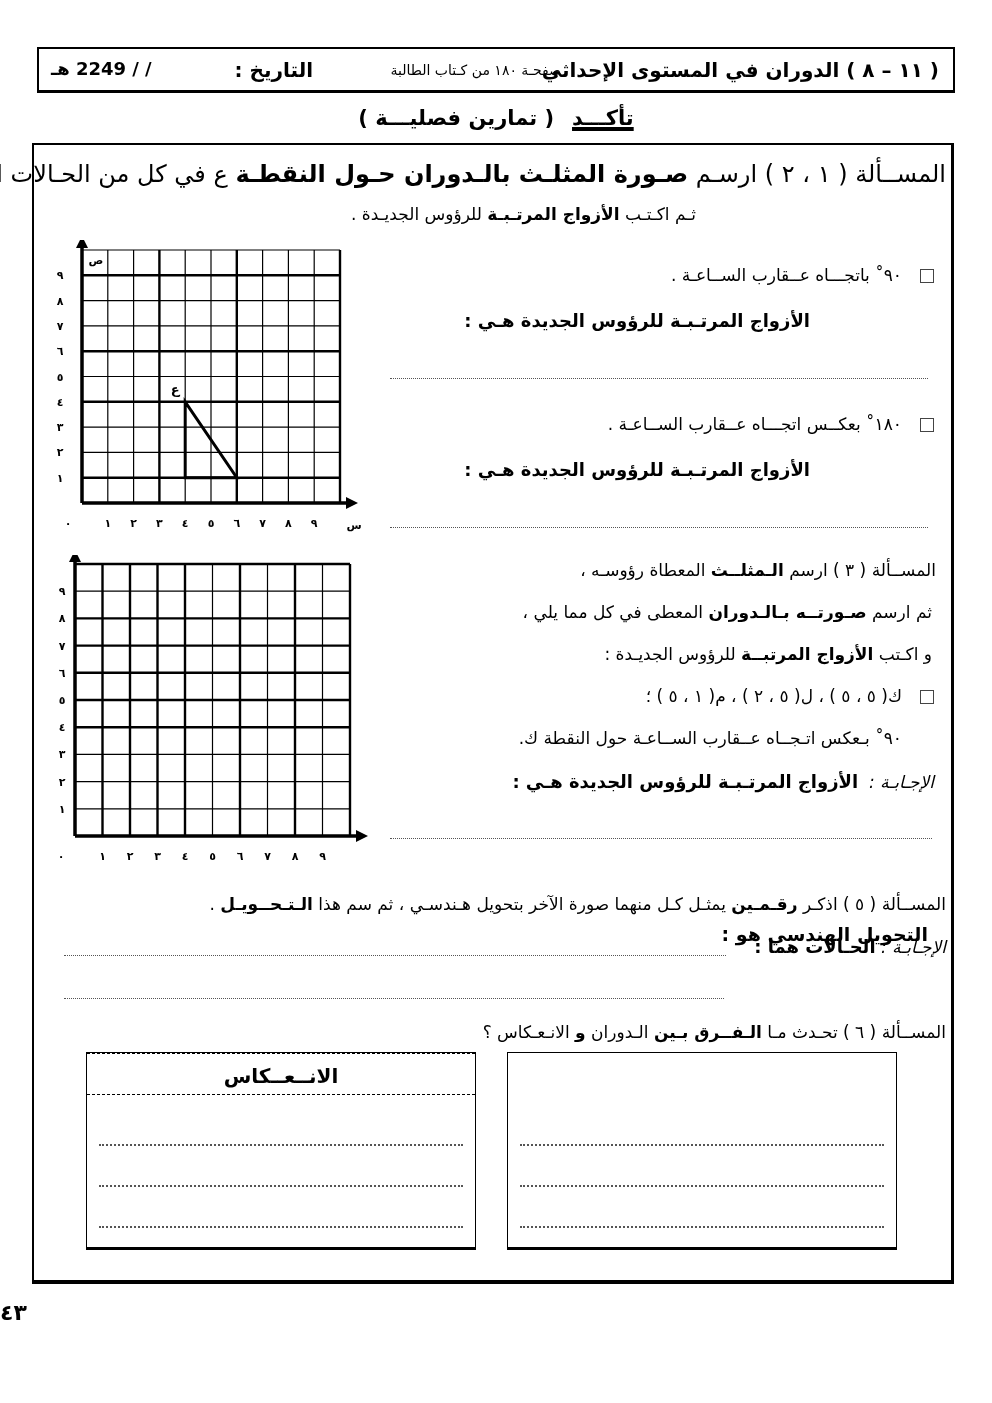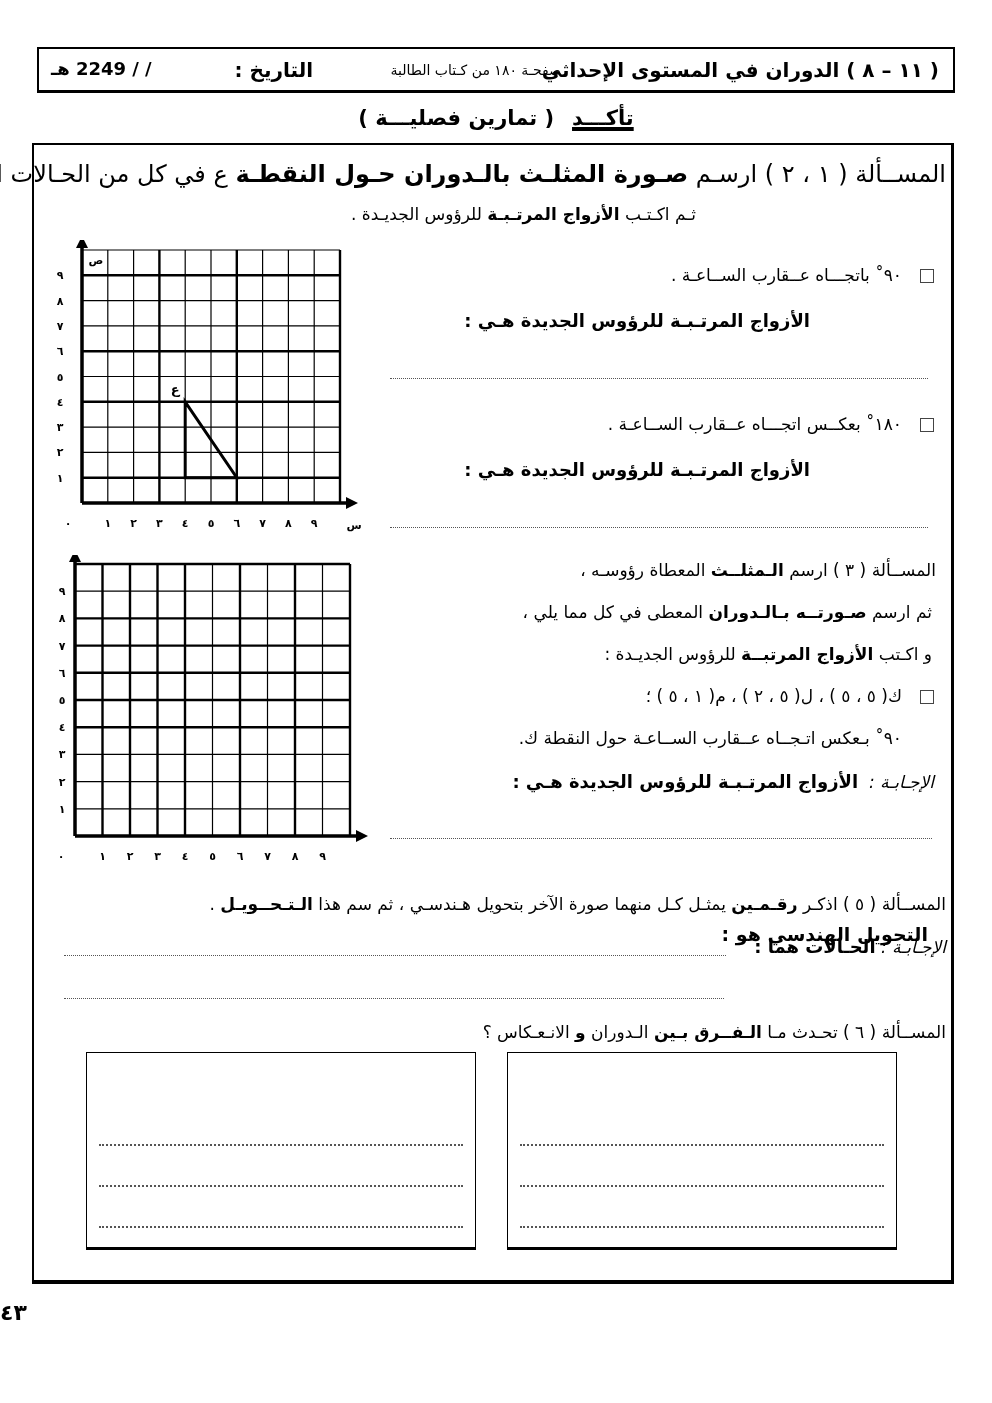--- a/index.html
+++ b/index.html
@@ -198,18 +198,19 @@
 <div class="abs q-line" style="right:46px; top:1022px;text-align:right;">
   <span>المســألة ( ٦ ) تحـدث مـا </span><span class="bk">الـفــرق بـين</span><span> الـدوران </span><span class="bk">و</span><span> الانـعـكاس ؟</span>
 </div>
 
 <div class="abs ans-box" style="left:507px;">
   <div class="ans-line" style="top:91px;"></div>
   <div class="ans-line" style="top:132px;"></div>
   <div class="ans-line" style="top:173px;"></div>
 </div>
 <div class="abs ans-box" style="left:86px;">
+  <div class="ans-head dashed" style="border-top:1px dashed #000;">الانــعــكاس</div>
   <div class="ans-line" style="top:91px;"></div>
   <div class="ans-line" style="top:132px;"></div>
   <div class="ans-line" style="top:173px;"></div>
 </div>
 
 <div id="page-number" class="abs">٤٣</div>
 
 </body></html>

